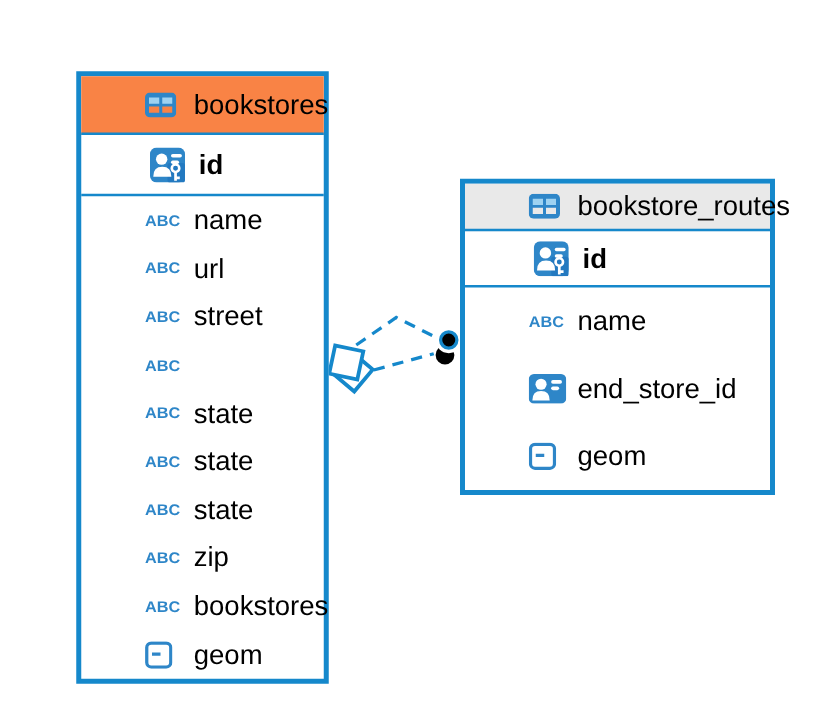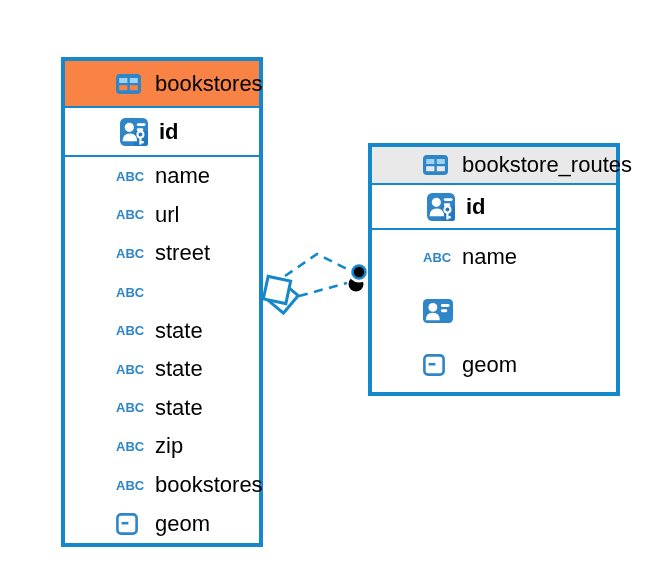--- a/index.html
+++ b/index.html
@@ -193,20 +193,21 @@
     <div class="row">
       <span class="icon-slot">
         <svg width="30" height="24" viewBox="0 0 29 23">
           <rect x="0" y="0" width="29" height="23" rx="4" fill="#2e86c8"></rect>
           <circle cx="9.5" cy="8" r="4.3" fill="#ffffff"></circle>
           <path d="M2.8 20.5 q0 -7.2 6.7 -7.2 q6.7 0 6.7 7.2 z" fill="#ffffff"></path>
           <rect x="17.3" y="4.8" width="8.4" height="2.8" rx="1.4" fill="#ffffff"></rect>
           <rect x="17.3" y="9.8" width="6.2" height="2.8" rx="1.4" fill="#ffffff"></rect>
         </svg>
       </span>
+      <span class="label">end_store_id</span>
     </div>
     <div class="row">
       <span class="icon-slot">
         <svg width="22" height="22" viewBox="0 0 22 22">
           <rect x="1.4" y="1.4" width="19.2" height="19.2" rx="3.6" fill="#ffffff" stroke="#2e86c8" stroke-width="2.6"></rect>
           <line x1="5.6" y1="10.2" x2="12.4" y2="10.2" stroke="#2e86c8" stroke-width="2.6"></line>
         </svg>
       </span>
       <span class="label">geom</span>
     </div>

